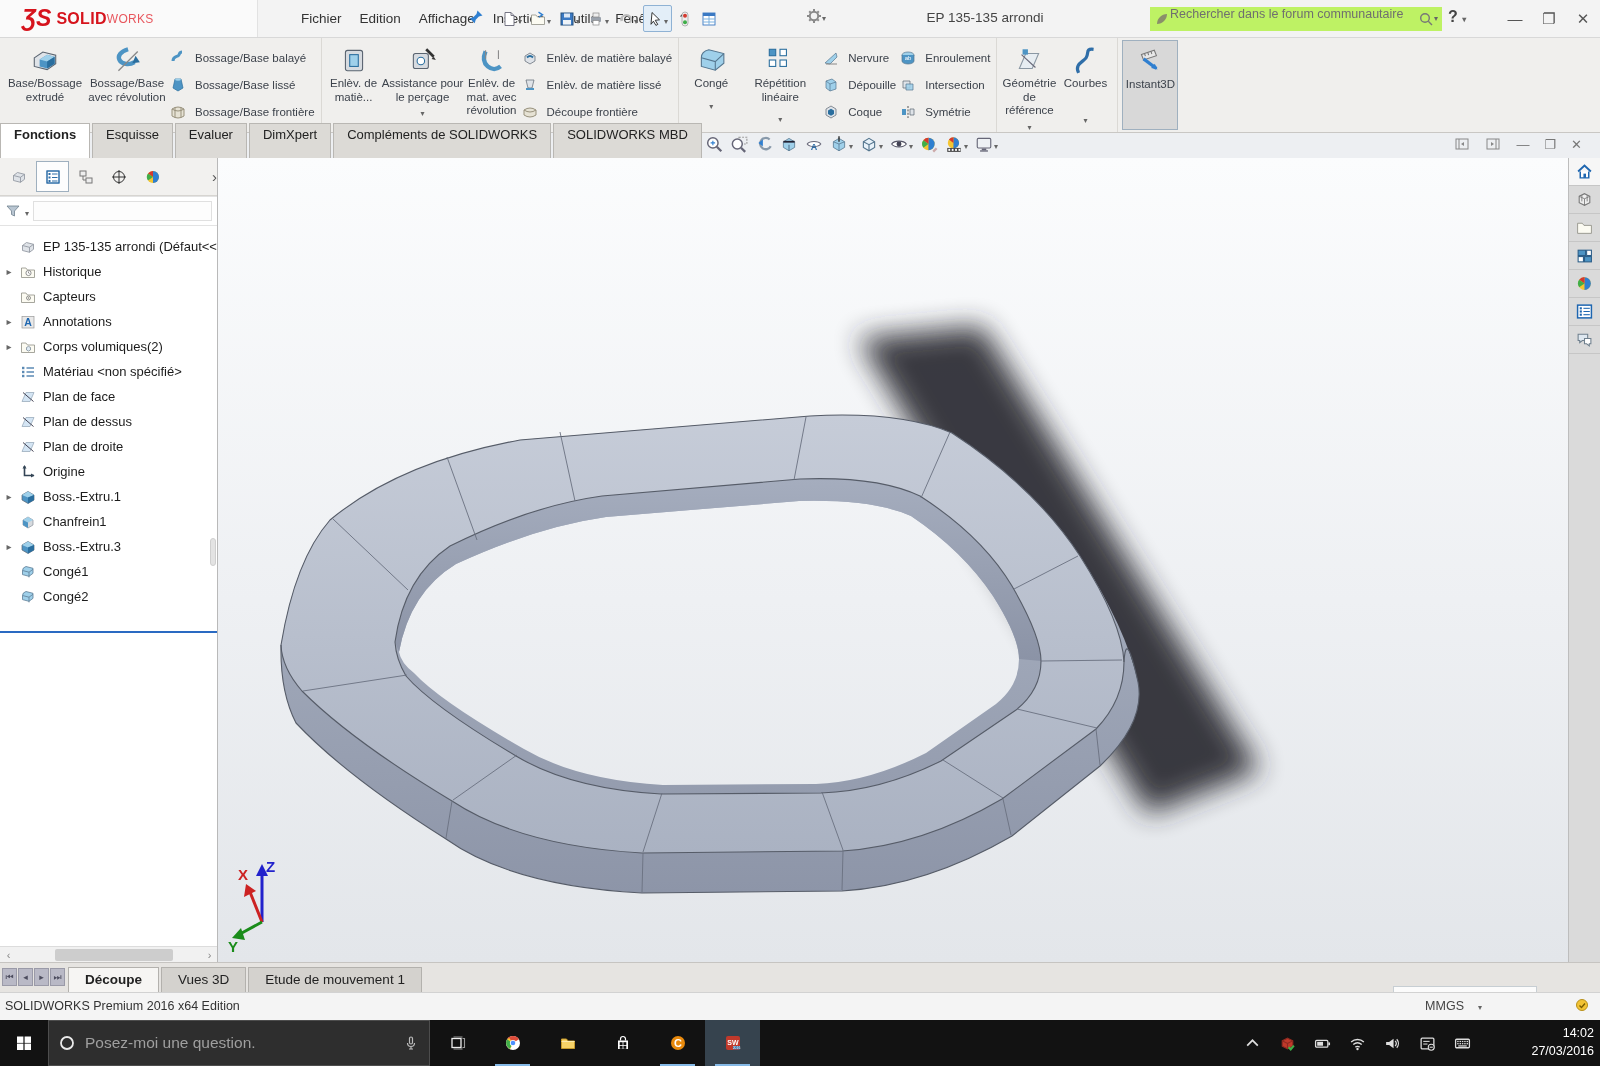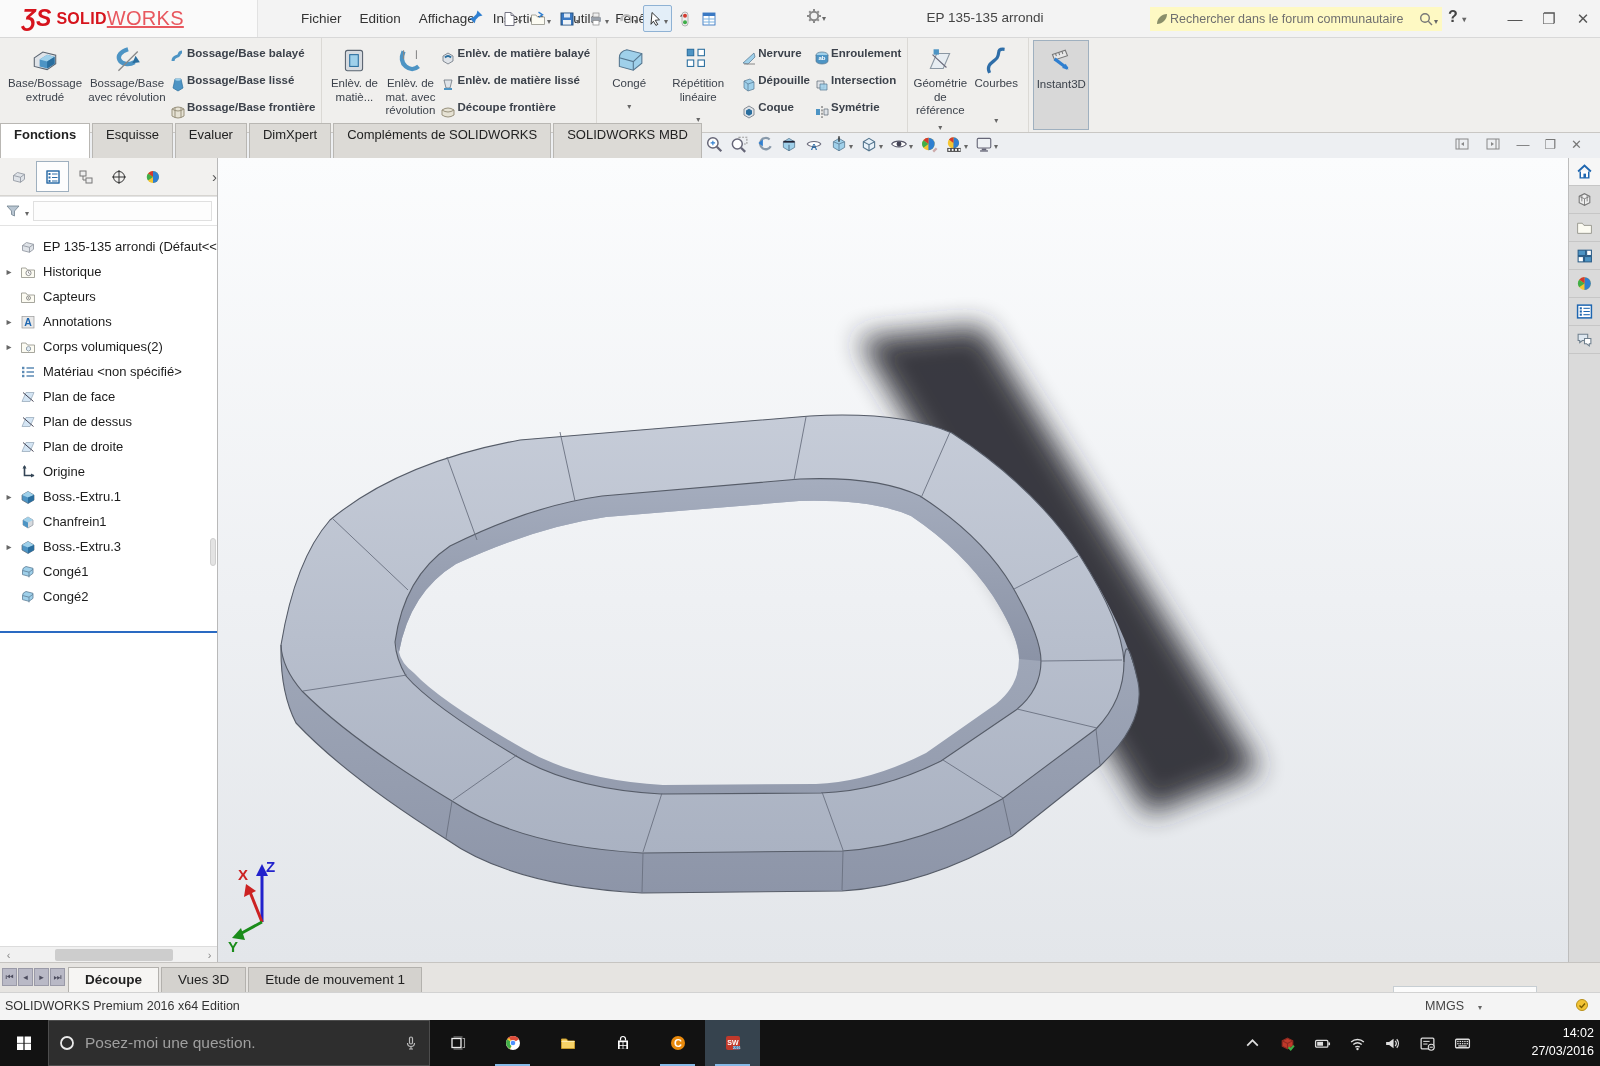--- a/index.html
+++ b/index.html
@@ -10,48 +10,48 @@
   .ic{display:inline-flex;align-items:center;justify-content:center}
   .caret::after{content:"▾";font-size:8px;color:#666;line-height:1}
 
   
   .titlebar{position:absolute;top:0;left:0;right:0;height:38px;background:#f3f3f3;
     border-bottom:1px solid #d8d8d8;}
   .logo{position:absolute;left:0;top:0;width:258px;height:37px;background:#fafafa;
     display:flex;align-items:center;padding-left:22px;border-right:1px solid #e2e2e2;}
   .logo-mark{color:#d6131c;font-size:23px;font-weight:bold;font-style:italic;margin-right:5px;}
   .logo-solid{color:#d6131c;font-size:16px;font-weight:bold;letter-spacing:.3px;}
-  .logo-works{color:#e8575e;font-size:20px;letter-spacing:.3px;text-decoration:underline;}
+  .logo-works{color:#e8575e;font-size:12px;letter-spacing:.3px;}
   .menus{position:absolute;left:292px;top:0;height:37px;display:flex;align-items:center;font-size:13.5px;color:#333;}
   .menu{padding:4px 9px;cursor:default;text-align:right;}
   .pin{position:absolute;left:468px;top:9px;}
   .qat{position:absolute;left:498px;top:5px;display:flex;align-items:center;}
   .qbtn{height:27px;display:flex;align-items:center;padding:0 3px;margin-right:2px;}
   .qbtn .caret{margin-left:1px;}
   .qbtn.sel{border:1px solid #8fb2d4;background:#e3eef8;border-radius:2px;}
   .gearbtn{position:absolute;left:806px;top:7px;display:flex;align-items:center;}
   .doc-title{position:absolute;left:985px;top:10px;transform:translateX(-50%);font-size:13.5px;color:#444;white-space:nowrap;}
-  .searchbox{position:absolute;left:1150px;top:7px;width:292px;height:24px;background:#fef9c3;
-    display:flex;align-items:center;padding:0 4px;}
+  .searchbox{position:absolute;left:1150px;top:7px;width:292px;height:24px;background:#bef264;
+    display:flex;padding:0 4px;}
   .searchbox .ph{flex:1;font-size:12.5px;color:#6f6f6f;white-space:nowrap;overflow:hidden;}
   .helpbtn{position:absolute;left:1448px;top:8px;display:flex;align-items:center;color:#444;font-weight:bold;font-size:16px;}
   .winbtn{position:absolute;top:0;width:34px;height:37px;display:flex;align-items:center;justify-content:center;color:#555;font-size:15px;}
 
   
   .ribbon{position:absolute;top:38px;left:0;right:0;height:95px;background:#f0efed;
     border-bottom:1px solid #c9c7c4;display:flex;}
   .rgroup{display:flex;padding:2px 4px;}
   .rgroup + .rgroup{border-left:1px solid #dbd9d5;}
   .rlarge{width:82px;display:flex;flex-direction:column;align-items:center;text-align:center;
     padding-top:5px;font-size:11.5px;color:#3c424b;line-height:1.18;}
   .rlarge .lbl{margin-top:2px;}
   .rlarge .caret{margin-top:2px;}
   .rnarrow{width:56px;}
   .rsmallcol{display:flex;flex-direction:column;justify-content:space-around;padding:4px 2px;}
-  .rsmall{display:flex;gap:1px;font-size:11.5px;color:#3c424b;height:22px;white-space:nowrap;font-weight:bold;}
+  .rsmall{display:flex;align-items:center;gap:9px;font-size:11.5px;color:#3c424b;height:22px;white-space:nowrap;}
   .rlarge.active{background:#d8d8d8;border:1px solid #9fb0bf;}
 
   
   .tabrow{position:absolute;top:133px;left:0;right:0;height:25px;background:#edeff2;}
   .tabs{position:absolute;left:0;bottom:0;display:flex;}
   .tab{padding:3px 13px 16px;font-size:13px;color:#222;background:#dcdad6;border:1px solid #b9b7b3;
     border-bottom:none;margin-right:2px;white-space:nowrap;}
   .tab.active{background:#fff;font-weight:bold;}
   .headsup{position:absolute;left:705px;top:2px;display:flex;align-items:center;gap:7px;}
   .hbtn{display:flex;align-items:center;gap:1px;}
@@ -317,20 +317,32 @@
     </div>
     <div class="rgroup">
       <div class="rlarge rnarrow">
         <span class="ic">
             <svg width="30" height="30" viewBox="0 0 28 28">
               <rect x="6" y="5" width="16" height="19" rx="2" fill="#d7dbe0" stroke="#5a6470"></rect>
               <rect x="10" y="9" width="8" height="11" fill="#9fd0ea" stroke="#2a6e9e"></rect>
             </svg>
           </span>
         <span class="lbl">Enlèv. de matiè...</span>
+      </div>
+      <div class="rlarge">
+        <span class="ic">
+            <svg width="30" height="30" viewBox="0 0 28 28">
+              <rect x="5" y="8" width="14" height="14" rx="2" fill="#d7dbe0" stroke="#5a6470"></rect>
+              <circle cx="12" cy="15" r="3.5" fill="#fff" stroke="#2a6e9e"></circle>
+              <line x1="17" y1="4" x2="24" y2="11" stroke="#333" stroke-width="2.5"></line>
+              <path d="M24 11l2 3-4-1Z" fill="#333"></path>
+            </svg>
+          </span>
+        <span class="lbl">Assistance pour le perçage</span>
+        <span class="caret"></span>
       </div>
       <div class="rlarge rnarrow">
         <span class="ic">
             <svg width="30" height="30" viewBox="0 0 28 28">
               <path d="M8 6q-4 9 2 14t12 0" fill="none" stroke="#4d94c4" stroke-width="4"></path>
               <path d="M8 5v8M20 5v8" stroke="#888"></path>
             </svg>
           </span>
         <span class="lbl">Enlèv. de mat. avec révolution</span>
       </div>

